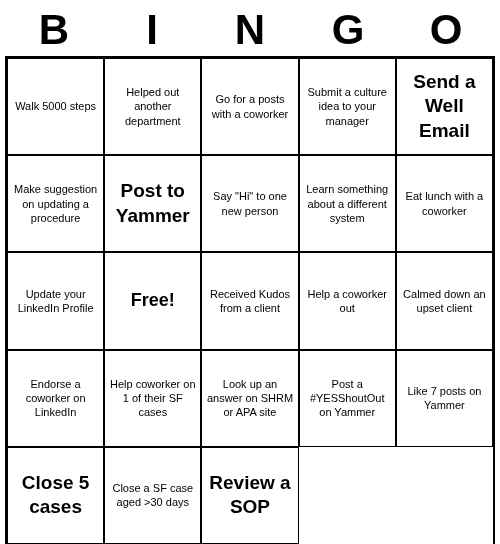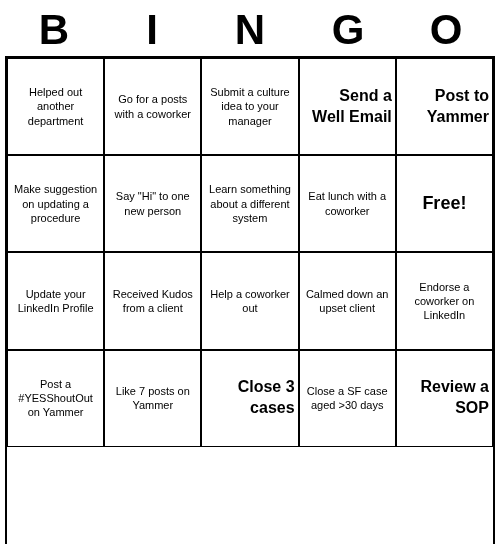--- a/index.html
+++ b/index.html
@@ -62,51 +62,53 @@
       line-height: 1.3;
       cursor: pointer;
     }
 
     .bingo-cell.free {
       font-size: 18px;
       font-weight: bold;
     }
 
     .bingo-cell.bold-large {
-      font-size: 16px;
+      font-size: 19px;
       font-weight: bold;
-      text-align: right;
     }
   </style>
 </head>
 <body>
 
 <div id="bingo-container">
   <div id="bingo-title">
   <span>B</span>
       <span>I</span>
       <span>N</span>
       <span>G</span>
       <span>O</span>
     </div>
   <div id="bingo-grid">
+  <div class="bingo-cell">Walk 5000 steps</div>
       <div class="bingo-cell">Helped out another department</div>
       <div class="bingo-cell">Go for a posts with a coworker</div>
       <div class="bingo-cell">Submit a culture idea to your manager</div>
       <div class="bingo-cell bold-large">Send a Well Email</div>
+      <div class="bingo-cell">Make suggestion on updating a procedure</div>
       <div class="bingo-cell bold-large">Post to Yammer</div>
-      <div class="bingo-cell">Make suggestion on updating a procedure</div>
       <div class="bingo-cell">Say "Hi" to one new person</div>
       <div class="bingo-cell">Learn something about a different system</div>
       <div class="bingo-cell">Eat lunch with a coworker</div>
+      <div class="bingo-cell">Update your LinkedIn Profile</div>
       <div class="bingo-cell free">Free!</div>
-      <div class="bingo-cell">Update your LinkedIn Profile</div>
       <div class="bingo-cell">Received Kudos from a client</div>
       <div class="bingo-cell">Help a coworker out</div>
       <div class="bingo-cell">Calmed down an upset client</div>
       <div class="bingo-cell">Endorse a coworker on LinkedIn</div>
+      <div class="bingo-cell">Help coworker on 1 of their SF cases</div>
+      <div class="bingo-cell">Look up an answer on SHRM or APA site</div>
       <div class="bingo-cell">Post a #YESShoutOut on Yammer</div>
       <div class="bingo-cell">Like 7 posts on Yammer</div>
-      <div class="bingo-cell bold-large">Close 3 cases</div>
+      <div class="bingo-cell bold-large">Close 5 cases</div>
       <div class="bingo-cell">Close a SF case aged &gt;30 days</div>
       <div class="bingo-cell bold-large">Review a SOP</div>
     </div>
 </div>
 
 </body></html>

